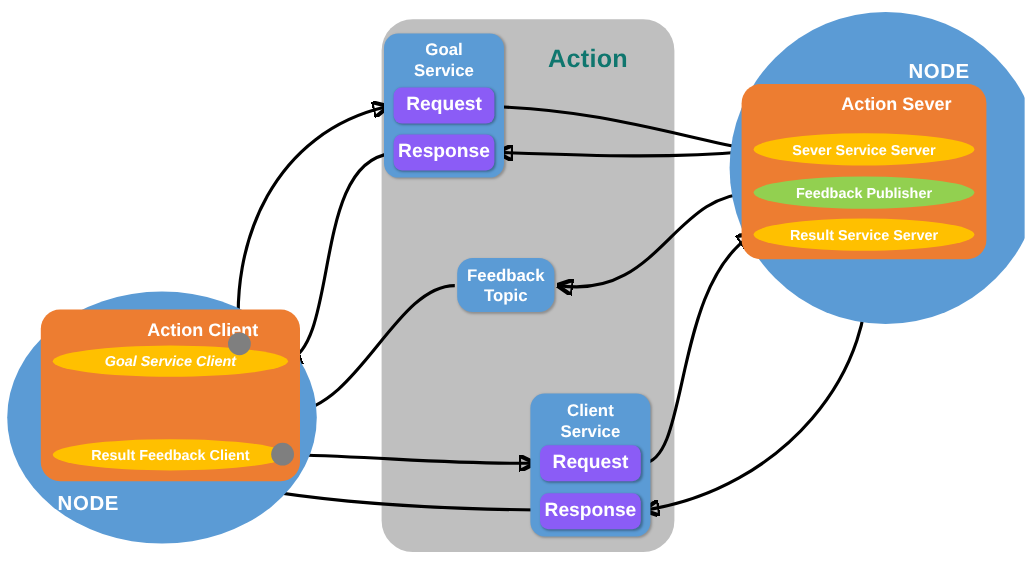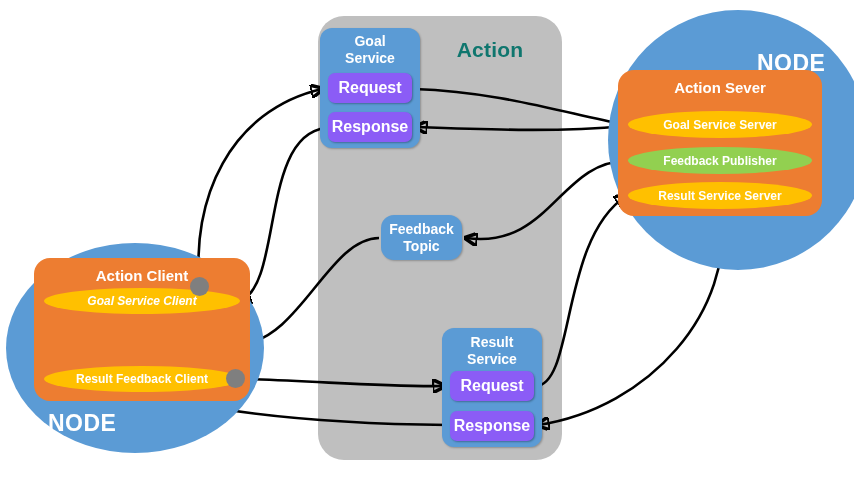--- a/index.html
+++ b/index.html
@@ -89,21 +89,21 @@
     position: absolute;
     border-radius: 50%;
     background: #5b9bd5;
   }
   #node-server { left: 608px; top: 10px; width: 260px; height: 260px; }
   #node-client { left: 6px; top: 243px; width: 258px; height: 210px; }
 
   .node-label {
     position: absolute;
     color: #ffffff;
-    font-size: 23px;
+    font-size: 17px;
     font-weight: bold;
     letter-spacing: 0.5px;
   }
   #node-label-server { left: 757px; top: 50px; }
   #node-label-client { left: 48px; top: 410px; }
 
   
   .action-box {
     position: absolute;
     background: #ed7d31;
@@ -113,20 +113,21 @@
   #action-client-box { left: 34px; top: 258px; width: 216px; height: 143px; }
   .action-box-title {
     position: absolute;
     left: 0;
     width: 100%;
     text-align: center;
     top: 9px;
     color: #ffffff;
     font-size: 15px;
     font-weight: bold;
+    padding-left: 27px;
   }
 
   
   .pill {
     position: absolute;
     border-radius: 50%;
     display: flex;
     align-items: center;
     justify-content: center;
     color: #ffffff;
@@ -214,33 +215,33 @@
 
   <div class="svc-box" id="feedback-topic">
     <div class="svc-title">
       <span>Feedback</span><br>
       <span>Topic</span>
     </div>
   </div>
 
   <div class="svc-box" id="result-service">
     <div class="svc-title">
-      <span>Result</span><br>
+      <span>Client</span><br>
       <span>Service</span>
     </div>
   </div>
   <div class="msg-box" id="result-req">Request</div>
   <div class="msg-box" id="result-res">Response</div>
 
   <div class="node-circle" id="node-server"></div>
   <div class="node-label" id="node-label-server">NODE</div>
   <div class="action-box" id="action-server-box">
     <div class="action-box-title">Action Sever</div>
   </div>
-  <div class="pill yellow" id="p-goal-srv">Goal Service Server</div>
+  <div class="pill yellow" id="p-goal-srv">Sever Service Server</div>
   <div class="pill green" id="p-fb-pub">Feedback Publisher</div>
   <div class="pill yellow" id="p-res-srv">Result Service Server</div>
 
   <div class="node-circle" id="node-client"></div>
   <div class="node-label" id="node-label-client">NODE</div>
   <div class="action-box" id="action-client-box">
     <div class="action-box-title">Action Client</div>
   </div>
   <div class="pill yellow" id="p-goal-cli">Goal Service Client</div>
   <div class="pill yellow" id="p-res-cli">Result Feedback Client</div>

